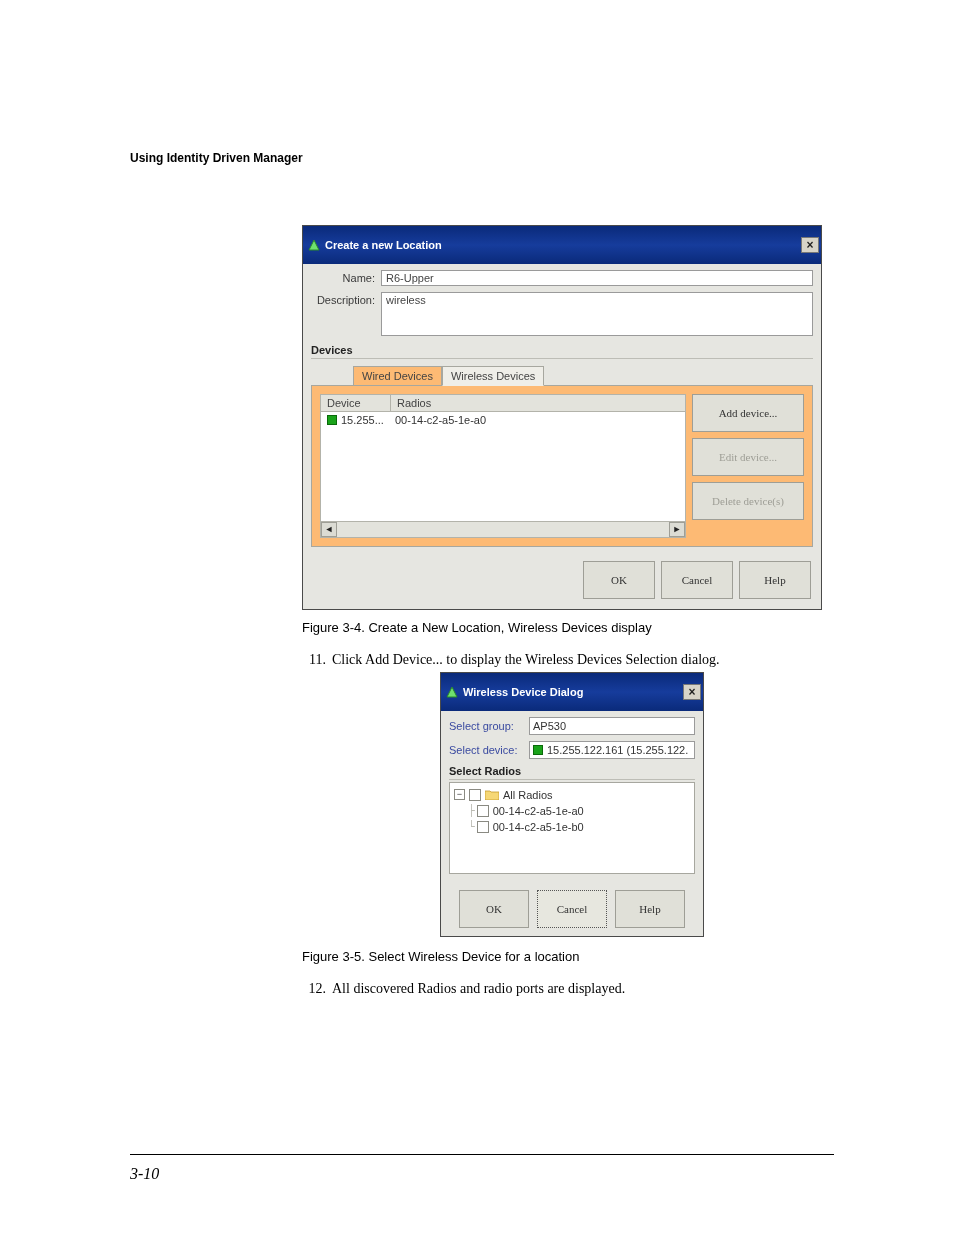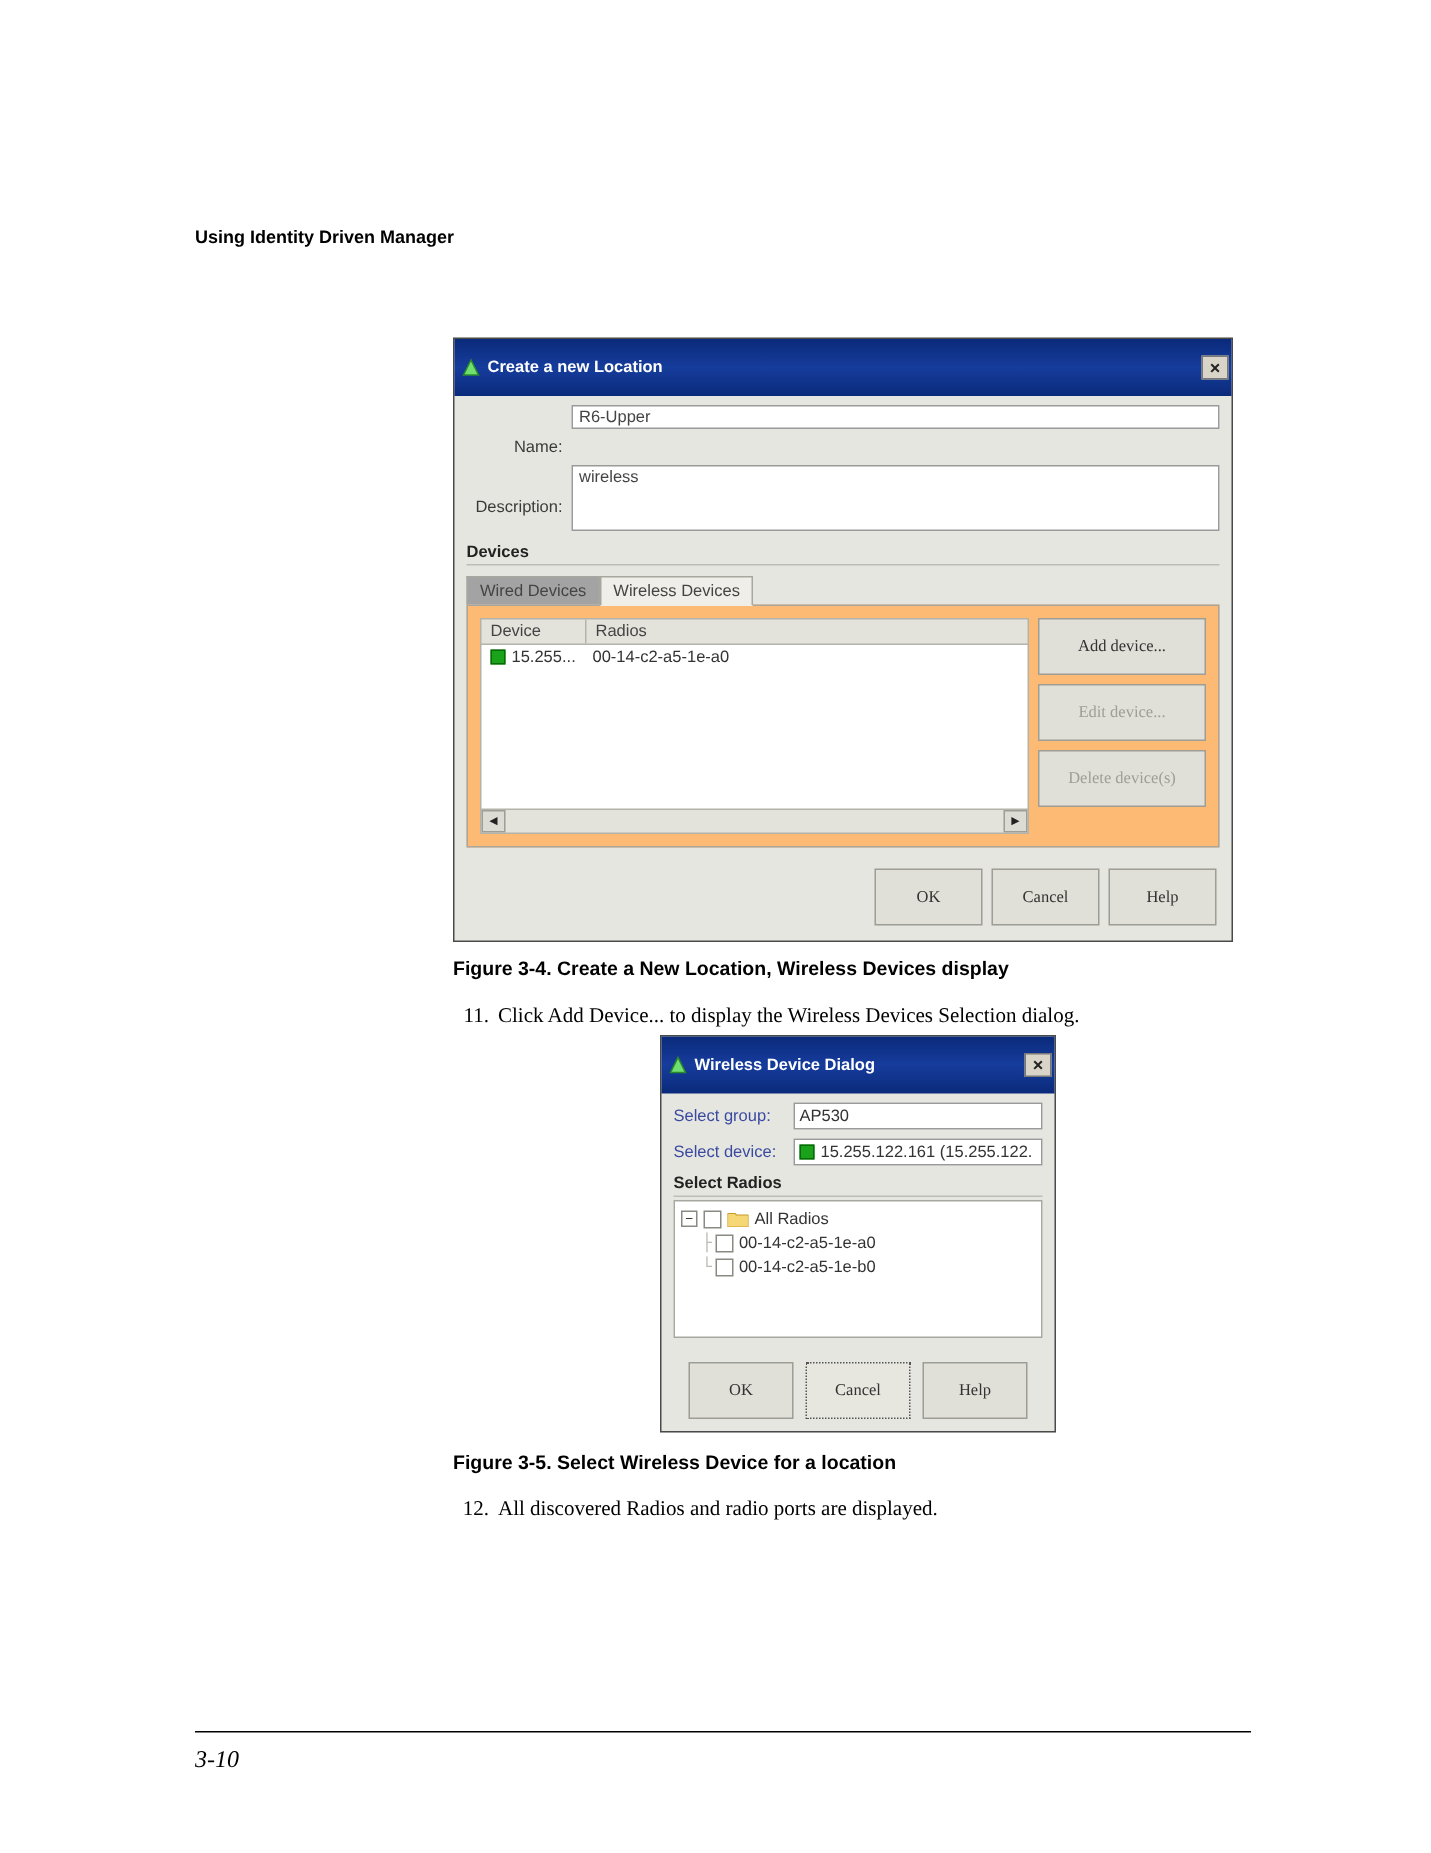--- a/index.html
+++ b/index.html
@@ -55,39 +55,39 @@
     background: #d8d4c8;
     border: 1px solid #777;
     display: flex; align-items: center; justify-content: center;
     color: #222; font-weight: bold; font-family: Arial; font-size: 12px;
     line-height: 1;
   }
 
   
   .dlg1 { width: 520px; }
   .form-row { display: flex; align-items: flex-start; margin: 6px 8px; }
-  .form-label { width: 70px; text-align: right; padding-right: 6px; padding-top: 2px; color:#3a3a3a;margin-top:20px; }
+  .form-label { width: 70px; text-align: right; padding-right: 6px; padding-top: 2px; color:#3a3a3a; }
   .form-input {
     flex: 1; background: #fff; border: 1px solid #9a9a9a;
     padding: 1px 4px; font-family: Tahoma, Arial, sans-serif; font-size: 11px;
     color:#444;
   }
   .desc-box { height: 44px; resize: none; }
 
   .section-hdr {
     font-weight: bold; color:#222; margin: 8px 8px 2px 8px; font-size: 11px;
     border-bottom: 1px solid #bdbdb6; padding-bottom: 2px;
   }
   .tabstrip { margin: 4px 8px 0 8px; display:flex; align-items:flex-end; height:22px; }
   .tab {
     border: 1px solid #a7a79f; border-bottom: none;
     background: #e6e6e1; padding: 3px 8px; font-size: 11px;
     margin-right: 0; color:#444;
   }
-  .tab.inactive { background:#a3a3a3; }
+  .tab.inactive { background:#fdba74;margin-left:42px; }
   .tab.active {
     background: #efeee8; position:relative; top:1px; border-bottom:1px solid #efeee8;
   }
 
   .tabpanel {
     margin: 0 8px 8px 8px; background:#fdba74; border:1px solid #a7a79f;
     padding: 8px; display:flex; gap:6px;
   }
   .listbox-wrap { flex:1; position:relative; }
   .list-head {
@@ -123,21 +123,21 @@
 
   .dlg-footer {
     display:flex; justify-content:flex-end; gap:6px;
     padding: 6px 10px 10px 10px;
   }
   .dlg-footer .wbtn { width:72px; }
 
   
   .caption {
     font-family: Arial, Helvetica, sans-serif;
-    font-weight: bold; font-size: 13px;
+    font-weight: normal; font-size: 13px;
     margin: 10px 0 14px 0;
   }
   .bodytext {
     font-family: 'Century Schoolbook', Georgia, serif;
     font-size: 14px; line-height: 1.5;
     display:flex; gap:6px;
   }
   .stepnum { width: 24px; text-align:right; }
 
   

